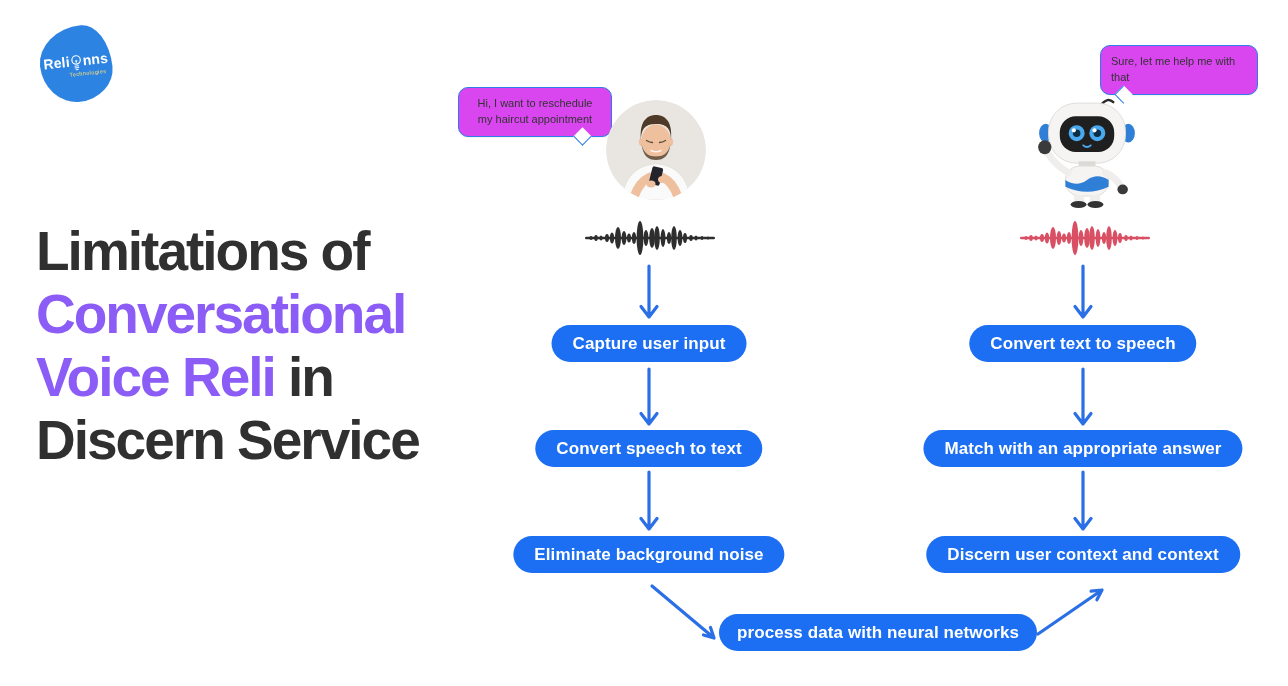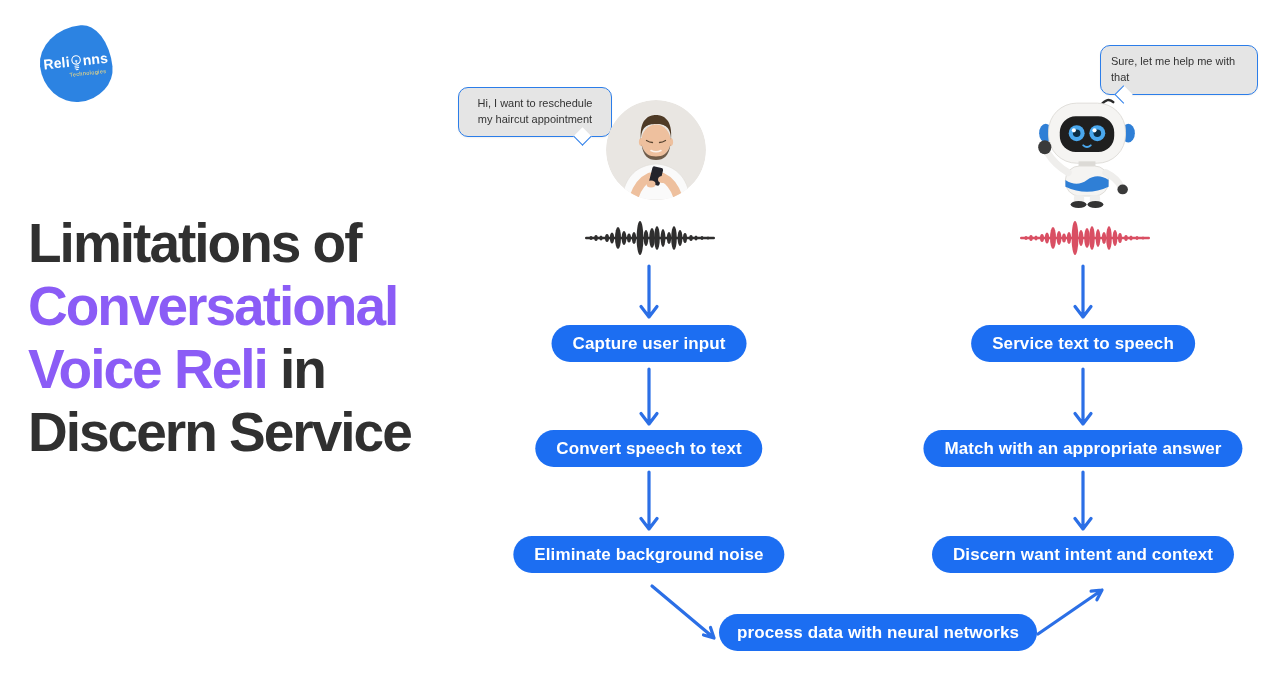--- a/index.html
+++ b/index.html
@@ -13,21 +13,21 @@
   .logo-row{display:flex;align-items:center;color:#fff;font-weight:700;font-size:14px;letter-spacing:.2px;}
   .logo-sub{font-size:5.5px;color:#ffe07a;letter-spacing:.4px;margin-left:22px;margin-top:1px;}
   .bulb{margin:0 1px;position:relative;top:2px;}
 
   
   .title{position:absolute;left:28px;top:212px;font-weight:700;font-size:55px;line-height:63px;
          letter-spacing:-2px;color:#303030;}
   .title .blue{color:#8b5cf6;}
 
   
-  .bubble{position:absolute;background:#e5e5e5;border:1.5px solid #2b7de9;border-radius:10px;
+  .bubble{position:absolute;background:#d946ef;border:1.5px solid #2b7de9;border-radius:10px;
           padding:8px 10px;font-size:11px;line-height:1.45;color:#333;width:132px;
           box-shadow:0 1px 2px rgba(0,0,0,.06);}
   .bubble::after{content:'';position:absolute;bottom:-7px;width:12px;height:12px;background:#fff;transform:rotate(45deg);}
   .bubble-user{left:458px;top:87px;text-align:center;}
   .bubble-user::after{right:22px;border-right:1.5px solid #2b7de9;border-bottom:1.5px solid #2b7de9;}
   .bubble-bot{left:1100px;top:45px;width:136px;}
   .bubble-bot::after{left:16px;border-left:1.5px solid #2b7de9;border-bottom:1.5px solid #2b7de9;}
 
   
   .avatar{position:absolute;left:606px;top:100px;width:100px;height:100px;border-radius:50%;overflow:hidden;}
@@ -63,21 +63,21 @@
       <svg class="bulb" width="11" height="18" viewBox="0 0 12 19">
         <circle cx="6" cy="6.2" r="4.6" fill="none" stroke="#fff" stroke-width="1.3"></circle>
         <path d="M6,9.5 V6.2 M4.6,7.4 H7.4" stroke="#fff" stroke-width="0.9" fill="none"></path>
         <path d="M4,12.8 H8 M4,14.8 H8 M4.9,16.8 H7.1" stroke="#fff" stroke-width="1.1" stroke-linecap="round"></path>
       </svg>
       <span>nns</span>
     </div>
     <div class="logo-sub">Technologies</div>
   </div>
 
-  <h1 class="title" style="margin:0">
+  <h1 class="title" style="margin:8px">
     <div>Limitations of</div>
     <div class="blue">Conversational</div>
     <div><span class="blue">Voice Reli</span><span> in</span></div>
     <div>Discern Service</div>
   </h1>
 
   <div class="bubble bubble-user">
     <span>Hi, I want to reschedule my haircut appointment</span>
   </div>
 
@@ -184,23 +184,23 @@
       <ellipse cx="106" cy="20" rx="1.8" ry="3"></ellipse>
         <ellipse cx="111" cy="20" rx="1.6" ry="2.5"></ellipse>
       <ellipse cx="117" cy="20" rx="1.4" ry="2"></ellipse>
         <ellipse cx="123" cy="20" rx="1.2" ry="1.6"></ellipse>
     </g>
   </svg>
 
   <div class="pill pill-capture">Capture user input</div>
   <div class="pill pill-speech2text">Convert speech to text</div>
   <div class="pill pill-noise">Eliminate background noise</div>
-  <div class="pill pill-text2speech">Service text to speech</div>
+  <div class="pill pill-text2speech">Convert text to speech</div>
   <div class="pill pill-match">Match with an appropriate answer</div>
-  <div class="pill pill-discern">Discern want intent and context</div>
+  <div class="pill pill-discern">Discern user context and context</div>
   <div class="pill pill-process">process data with neural networks</div>
 
   <svg class="arrows" width="1288" height="686" viewBox="0 0 1288 686">
     <g stroke="#2b6fe6" stroke-width="3.2" fill="none" stroke-linecap="round" stroke-linejoin="round">
       <path d="M649,266 V317 M641,306.5 L649,317 L657,306.5"></path>
       <path d="M649,369 V424 M641,413.5 L649,424 L657,413.5"></path>
       <path d="M649,472 V529 M641,518.5 L649,529 L657,518.5"></path>
       <path d="M1083,266 V317 M1075,306.5 L1083,317 L1091,306.5"></path>
       <path d="M1083,369 V424 M1075,413.5 L1083,424 L1091,413.5"></path>
       <path d="M1083,472 V529 M1075,518.5 L1083,529 L1091,518.5"></path>

